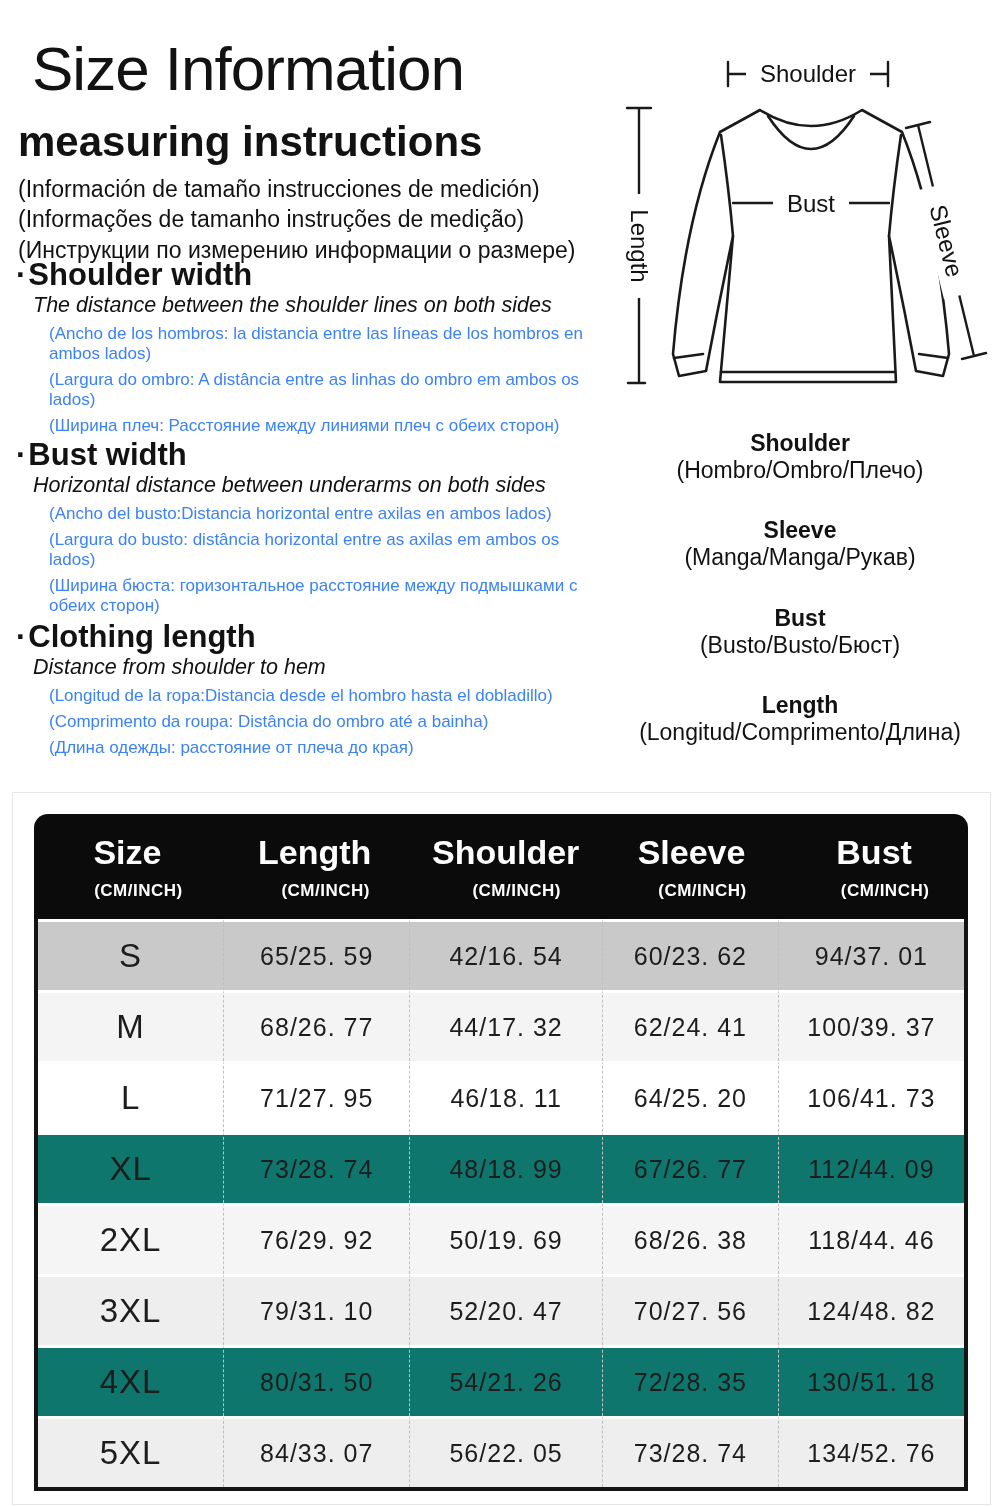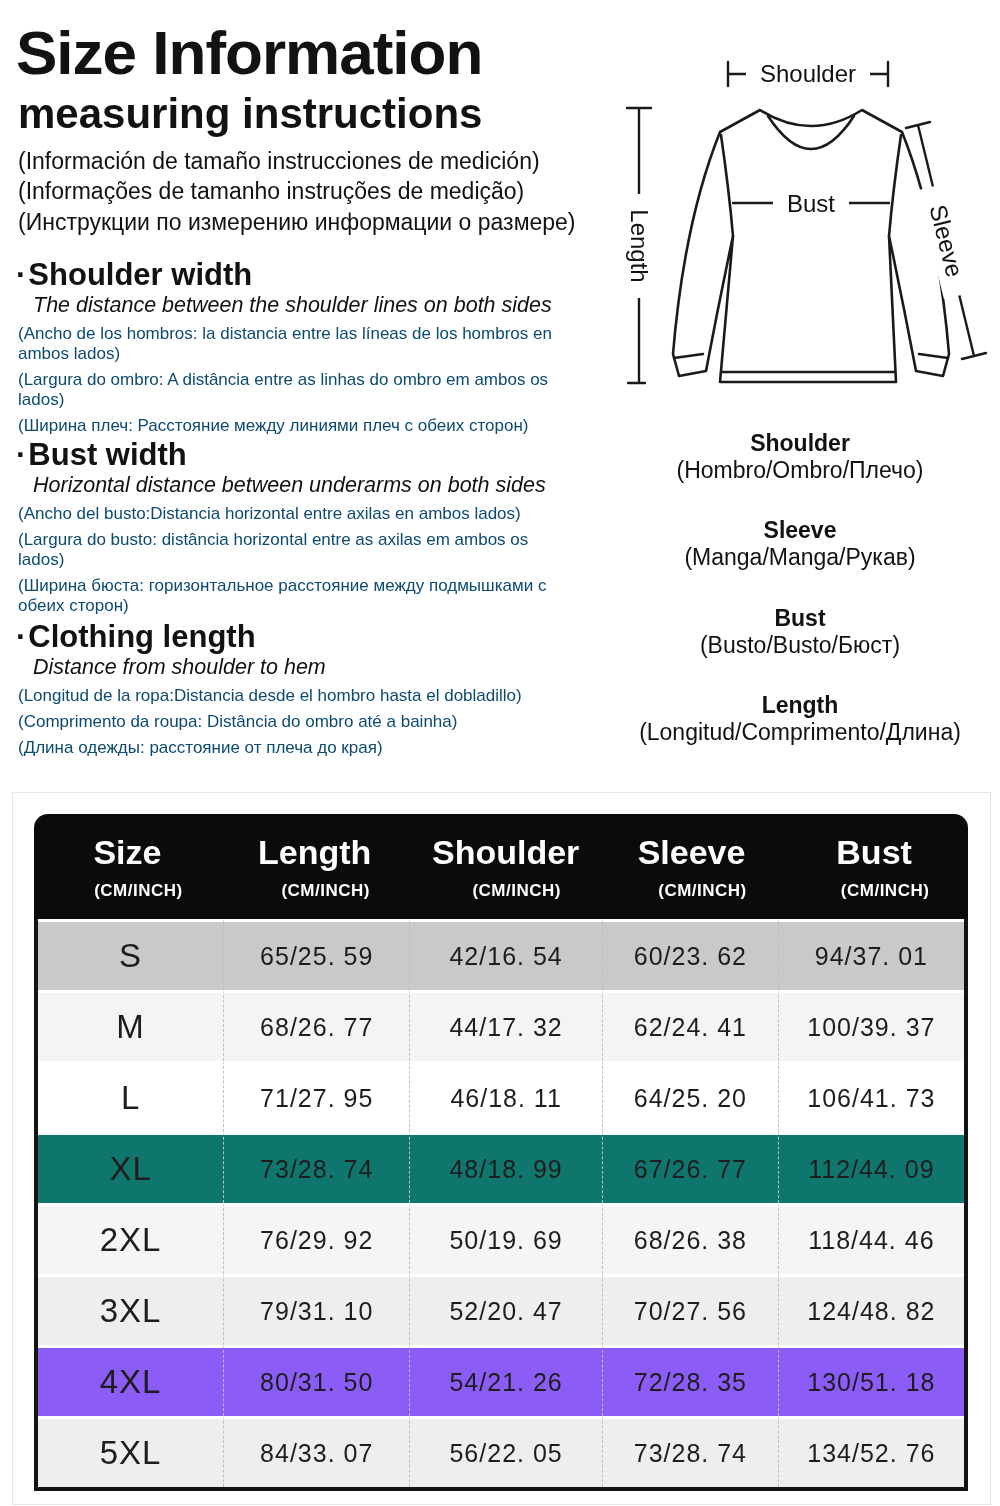--- a/index.html
+++ b/index.html
@@ -2,29 +2,29 @@
 <html><head>
 <meta charset="utf-8">
 <style>
   html,body{margin:0;padding:0;}
   body{
     width:1000px;height:1506px;position:relative;background:#ffffff;
     font-family:"Liberation Sans", sans-serif;color:#121212;overflow:hidden;
   }
   
   .intro{position:absolute;left:16px;top:20px;width:585px;}
-  .page-title{font-size:62px;font-weight:bold;letter-spacing:-1px;line-height:1.08;margin:0;}
+  .page-title{font-size:62px;font-weight:normal;letter-spacing:-1px;line-height:1.08;margin:16px;}
   .page-subtitle{font-size:42px;font-weight:bold;line-height:1.1;margin:4px 0 10px 2px;}
   .intro-trans p{font-size:23px;line-height:1.27;margin:0 0 1px 2px;}
 
   .section{position:absolute;left:16px;width:585px;}
   .section-title{font-size:31px;font-weight:bold;line-height:34px;margin:0;display:flex;align-items:center;}
   .bullet{font-size:31px;font-weight:bold;margin-right:2px;}
   .section-desc{font-size:21.5px;line-height:26px;margin:0 0 6px 17px;font-style:italic;}
-  .section-trans p{font-size:17px;line-height:20px;margin:0 0 6px 2px;max-width:552px;color:#0c4a6e;}
+  .section-trans p{font-size:17px;line-height:20px;margin:0 0 6px 33px;max-width:552px;color:#3b82f6;}
   #section-0{top:258px;} #section-1{top:438px;} #section-2{top:620px;}
 
   
   .diagram{position:absolute;left:600px;top:30px;width:400px;height:390px;}
   .diagram svg{display:block;}
   .diagram text{font-family:"Liberation Sans", sans-serif;font-size:24px;fill:#121212;}
 
   
   .legend{position:absolute;left:600px;top:430px;width:400px;text-align:center;}
   .legend-item{margin-bottom:33px;}
@@ -220,21 +220,21 @@
     <div class="cell">68/26. 38</div>
     <div class="cell">118/44. 46</div>
   </div>
         <div class="trow" style="background: rgb(238, 238, 238);">
     <div class="cell size-col">3XL</div>
     <div class="cell">79/31. 10</div>
     <div class="cell">52/20. 47</div>
     <div class="cell">70/27. 56</div>
     <div class="cell">124/48. 82</div>
   </div>
-        <div class="trow" style="background: #8b5cf6;">
+        <div class="trow" style="background: #0f766e;">
     <div class="cell size-col">4XL</div>
     <div class="cell">80/31. 50</div>
     <div class="cell">54/21. 26</div>
     <div class="cell">72/28. 35</div>
     <div class="cell">130/51. 18</div>
   </div>
         <div class="trow" style="background: rgb(238, 238, 238);">
     <div class="cell size-col">5XL</div>
     <div class="cell">84/33. 07</div>
     <div class="cell">56/22. 05</div>

